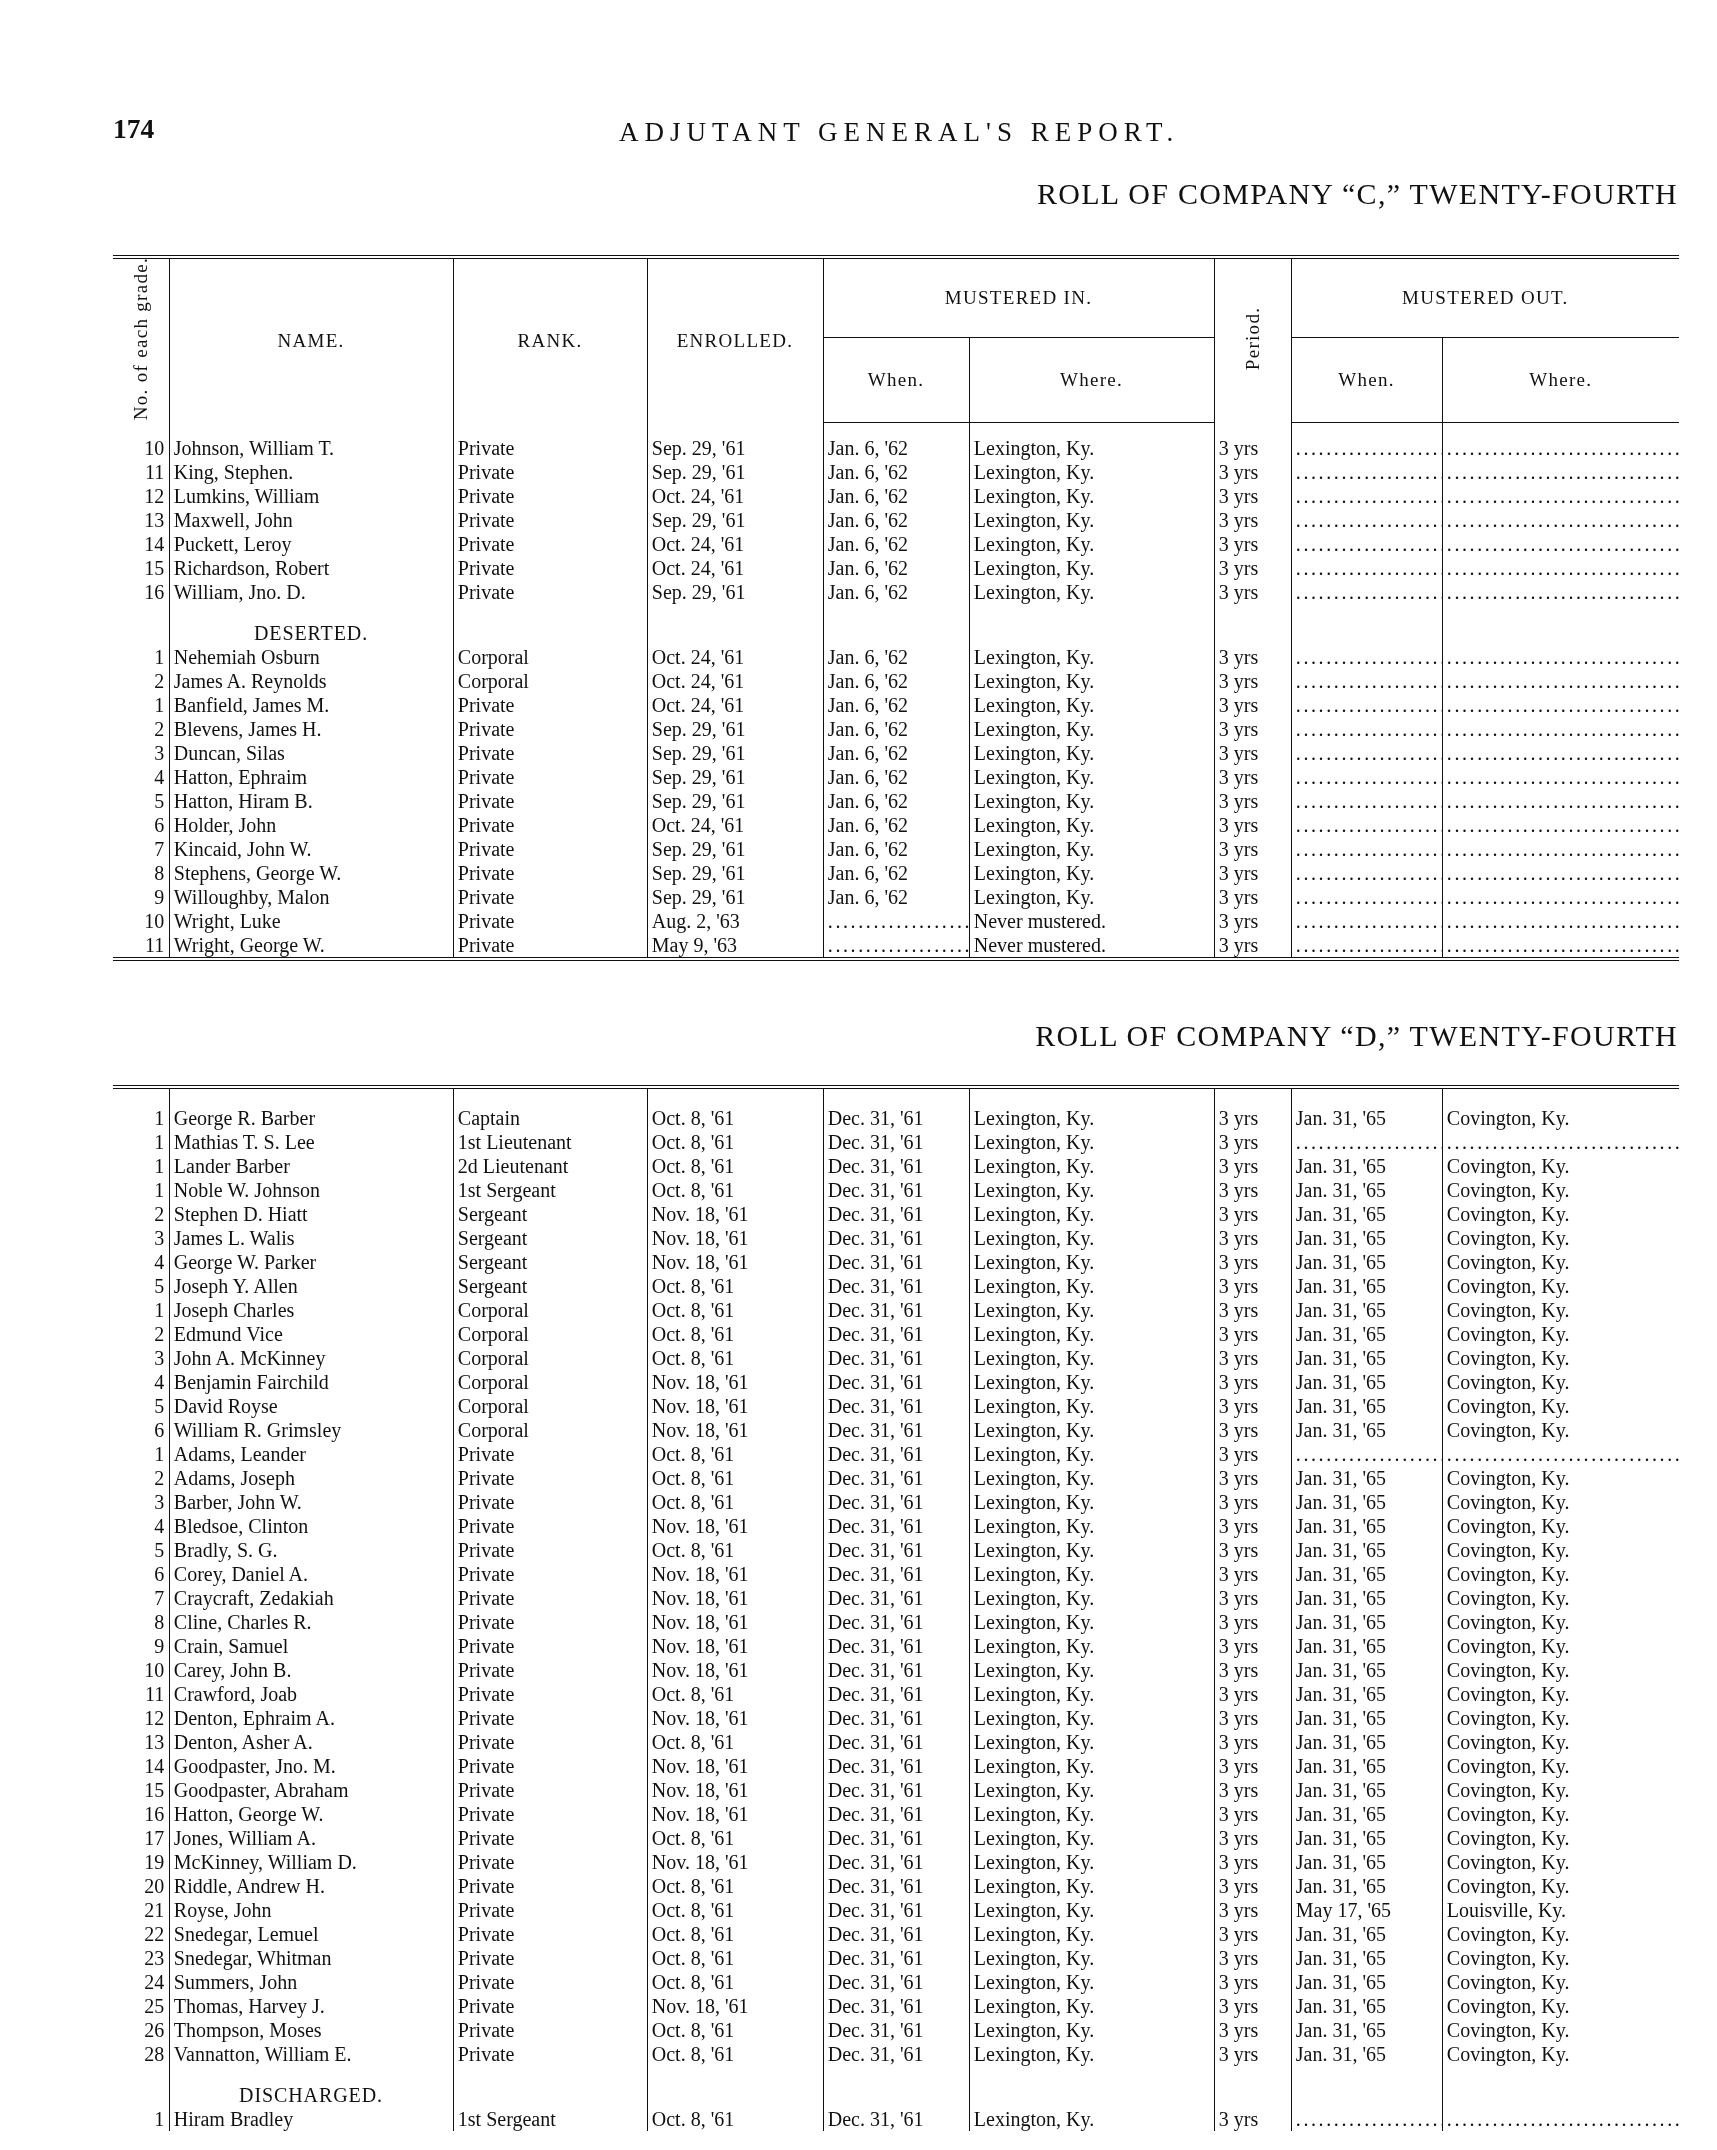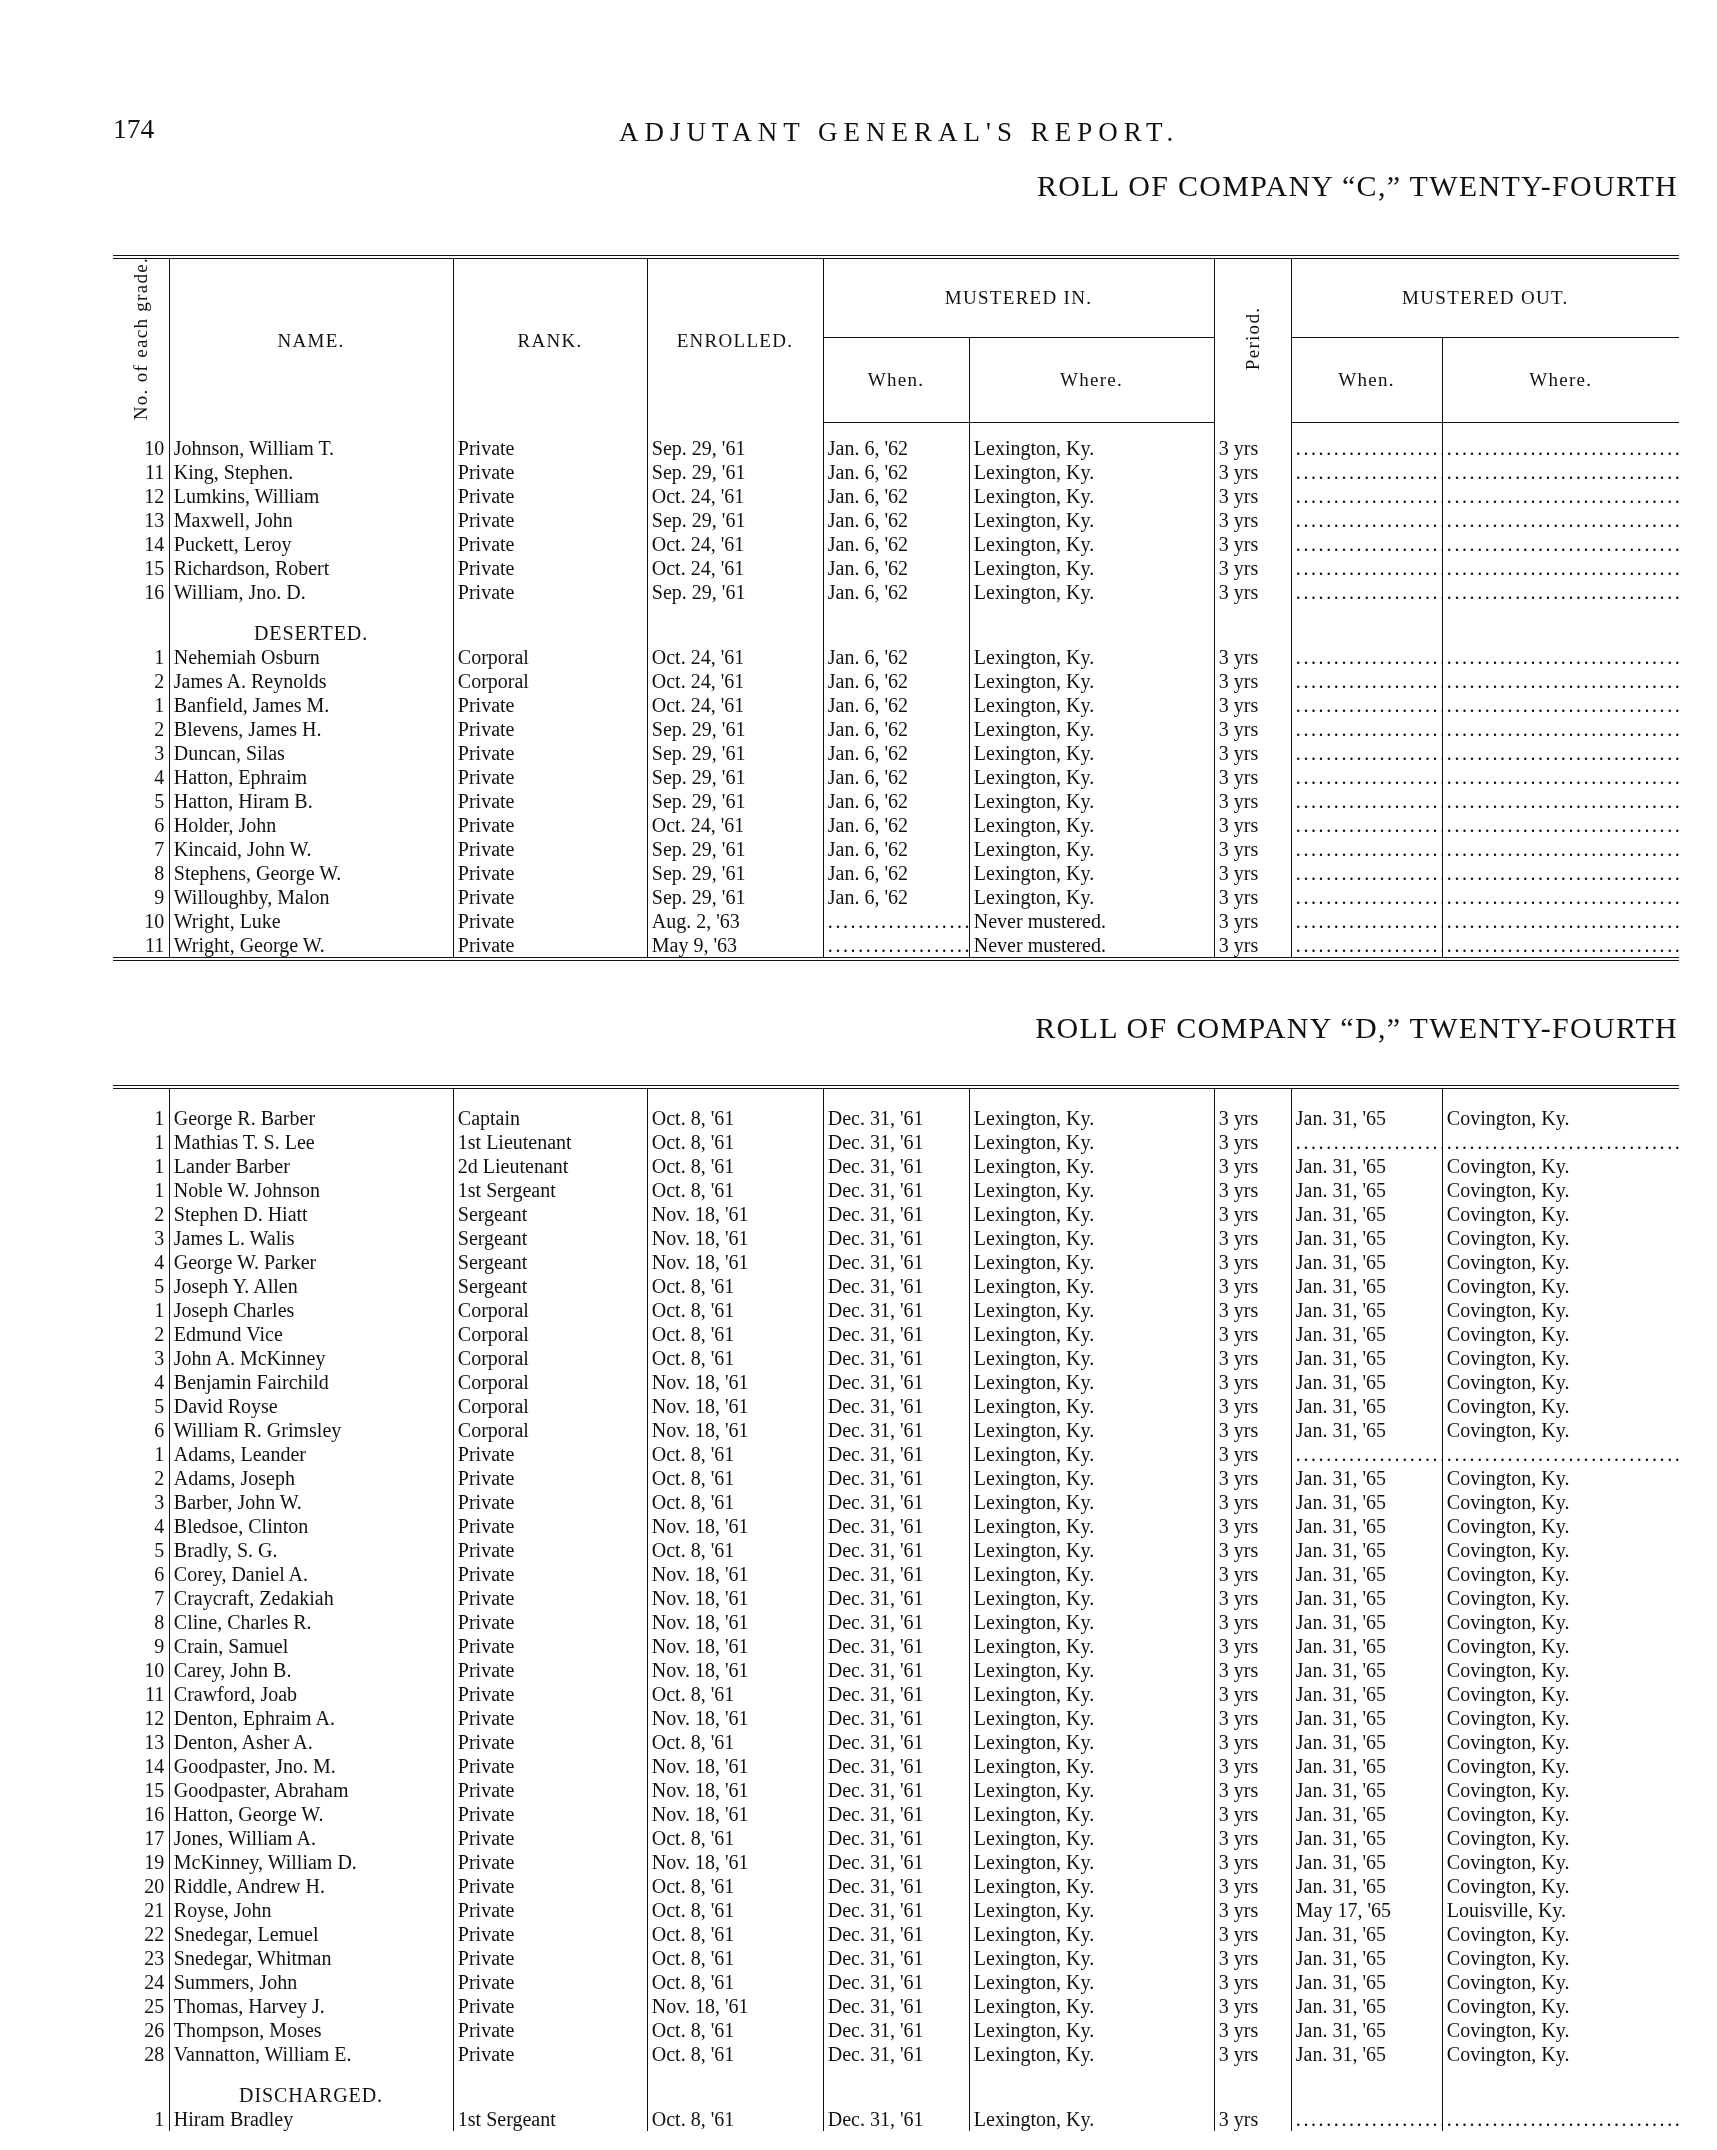--- a/index.html
+++ b/index.html
@@ -1,22 +1,22 @@
 <!DOCTYPE html>
 <html style="font-size:6.9px"><head>
 <meta charset="utf-8">
 <style>
   html, body { margin: 0; padding: 0; background: #ffffff; }
   body {
     width: 1717px; height: 2299px; position: relative; overflow: hidden;
     font-family: "Liberation Serif", "DejaVu Serif", serif; color: #111;
   }
-  .page-number { position: absolute; left: 113px; top: 113px; font-size: 27.5px; font-weight: normal; }
+  .page-number { position: absolute; left: 113px; top: 113px; font-size: 27.5px; font-weight: bold; }
   .running-head { position: absolute; left: 619px; top: 117px; font-size: 27px; letter-spacing: 6px; }
-  .roll-title { position: absolute; right: 39px; font-size: 30px; letter-spacing: 1.3px; white-space: nowrap; }
+  .roll-title { position: absolute; right: 39px; font-size: 30px; letter-spacing: 1.3px; white-space: nowrap; margin-top: 8px; }
   #roll-c-title { top: 169px; }
   #roll-d-title { top: 1011px; }
 
   table.roll {
     position: absolute; left: 113px; width: 1566px;
     border-collapse: collapse; table-layout: fixed;
     font-size: 20px; line-height: 24px;
   }
   #table-c { top: 255px; }
   #table-d { top: 1085px; }

